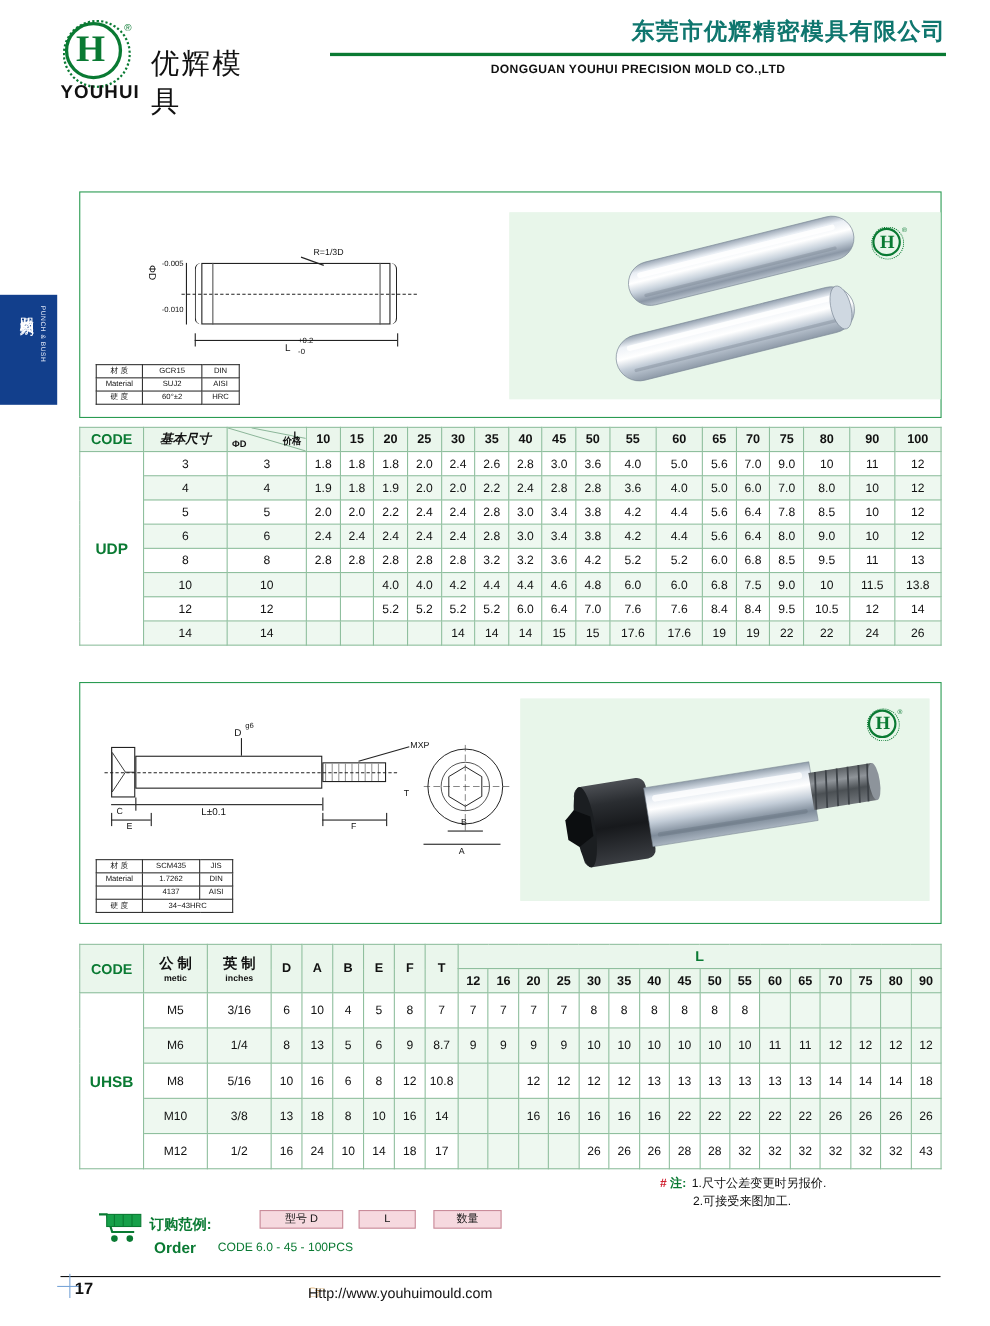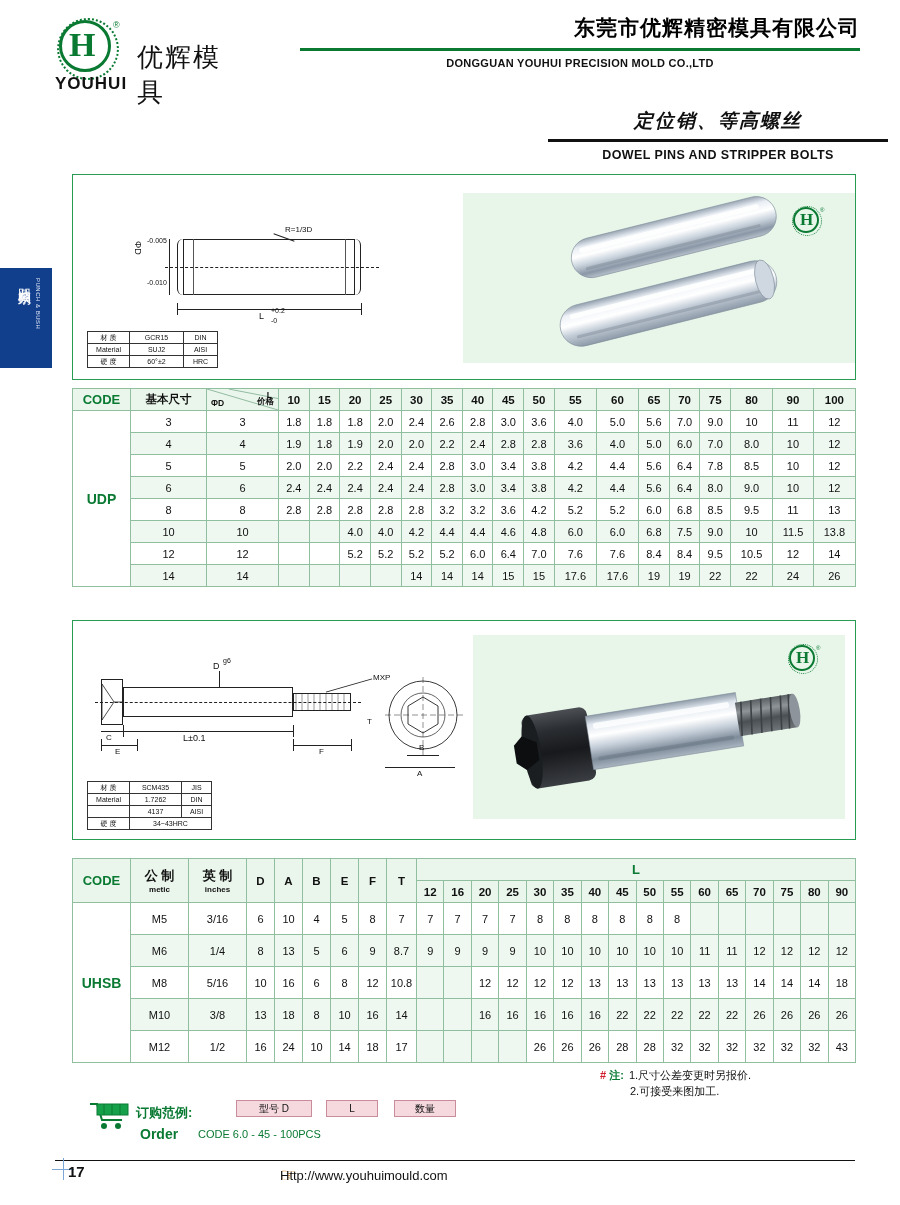--- a/index.html
+++ b/index.html
@@ -36,21 +36,21 @@
   .logo-r { position:absolute; left:58px; top:2px; font-size:9px; color:#0a7a33; }
   .logo-name {
     position:absolute; left:0; top:56px; font-size:17px; font-weight:bold;
     letter-spacing:1px; color:#111; font-family:"Liberation Sans", sans-serif;
   }
   .logo-cn {
     position:absolute; left:82px; top:22px; font-size:26px; font-weight:normal;
     color:#111; letter-spacing:2px;
   }
   .hdr-right { position:absolute; left:300px; top:14px; width:560px; text-align:right; }
-  .hdr-cn { font-size:21px; font-weight:bold; color:#000000; letter-spacing:1px; }
+  .hdr-cn { font-size:21px; font-weight:bold; color:#0f766e; letter-spacing:1px; }
   .hdr-rule { height:3px; background:#0a7a33; margin:6px 0 6px 0; }
   .hdr-en { font-size:11px; font-weight:bold; color:#111; letter-spacing:0.3px; text-align:center; }
 
   
   .title-block { position:absolute; left:548px; top:108px; width:340px; text-align:center; }
   .title-cn { font-size:19px; font-weight:bold; font-style:italic; color:#111; letter-spacing:2px; }
   .title-rule { height:3px; background:#111; margin:5px 0 6px 0; }
   .title-en { font-size:12.5px; font-weight:bold; color:#111; letter-spacing:0.4px; }
 
   
@@ -161,25 +161,20 @@
       <div class="logo-cn">优辉模具</div>
     </div>
 
     <div class="hdr-right">
       <div class="hdr-cn">东莞市优辉精密模具有限公司</div>
       <div class="hdr-rule"></div>
       <div class="hdr-en">DONGGUAN YOUHUI PRECISION MOLD CO.,LTD</div>
     </div>
   </div>
 
-  <div class="title-block">
-    <div class="title-cn">定位销、等高螺丝</div>
-    <div class="title-rule"></div>
-    <div class="title-en">DOWEL PINS AND STRIPPER BOLTS</div>
-  </div>
 
   <div class="side-tab">
     <div class="cn">凹凸模系列</div>
     <div class="en">PUNCH &amp; BUSH</div>
   </div>
 
   <div class="panel" style="left:72px; top:174px; width:784px; height:206px;">
 
     <div class="dwg" style="left:0; top:0; width:390px; height:206px;">
 
@@ -269,21 +264,21 @@
           <div class="h">H</div>
           <div class="r">®</div>
       </div>
     </div>
   </div>
 
   <table class="data" style="left:72px; top:388px; width:784px;">
     <tbody>
         <tr>
       <th class="hdr" style="width:58px;" rowspan="1">CODE</th>
-      <th class="hdr-n" style="width:76px;">基本尺寸</th>
+      <th class="hdr-n" style="width:76px;font-style:italic;">基本尺寸</th>
       <th class="hdr-n diag-cell" style="width:72px;">
         <svg class="slash" viewBox="0 0 72 22" preserveAspectRatio="none">
           <line x1="0" y1="0" x2="72" y2="22" stroke="#7aa98a" stroke-width="0.8"></line>
           <line x1="22" y1="0" x2="72" y2="10" stroke="#7aa98a" stroke-width="0.8"></line>
         </svg>
         <span class="d2">L</span>
         <span class="d3">价格</span>
         <span class="d1">ΦD</span>
       </th>
       <th class="hdr-n">10</th>

